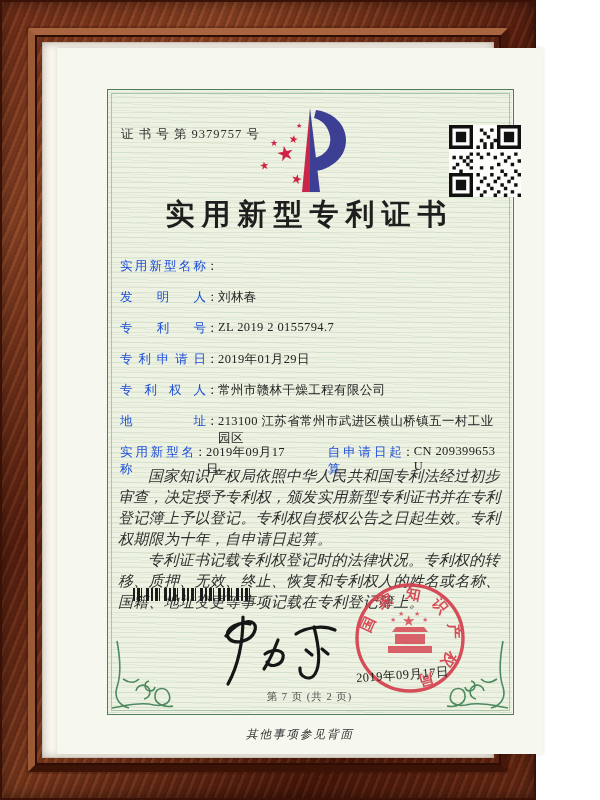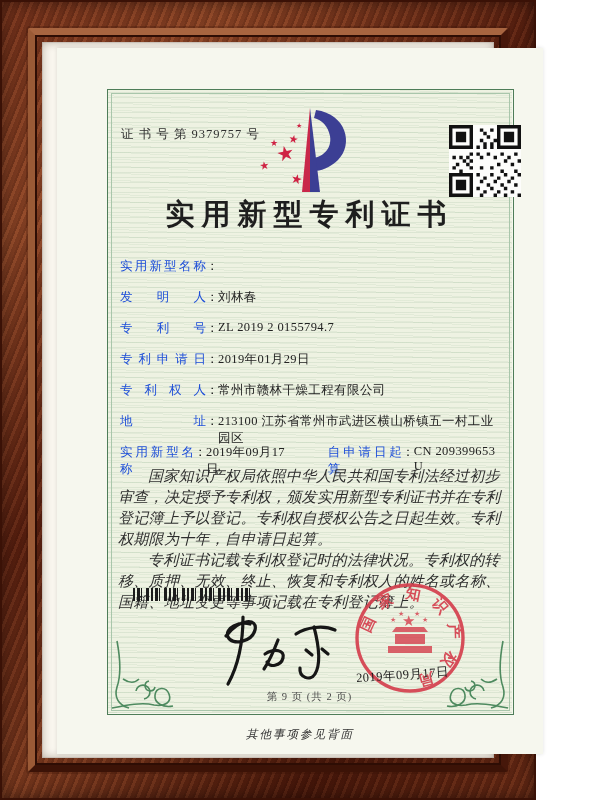--- a/index.html
+++ b/index.html
@@ -217,16 +217,16 @@
   <svg class="flourish br" viewBox="0 0 72 72">
     <g fill="none" stroke="#4e8a5f" stroke-width="1.6">
       <path d="M8,2 C11,18 13,34 8,48 C5,58 9,66 20,69"></path>
       <path d="M3,69 C18,66 33,63 45,66 C56,68 63,63 60,55 C57,47 47,48 46,56 C45,64 54,69 64,67"></path>
       <path d="M27,52 a7,7 0 1 1 8,8"></path>
       <path d="M40,42 a5,5 0 1 0 6,6"></path>
       <path d="M14,40 C20,44 26,44 30,40"></path>
     </g>
   </svg>
 
-  <div class="page-info">第 9 页 (共 2 页)</div>
+  <div class="page-info">第 7 页 (共 2 页)</div>
   <div class="back-note">其他事项参见背面</div>
 
 </div>
 
 </body></html>

